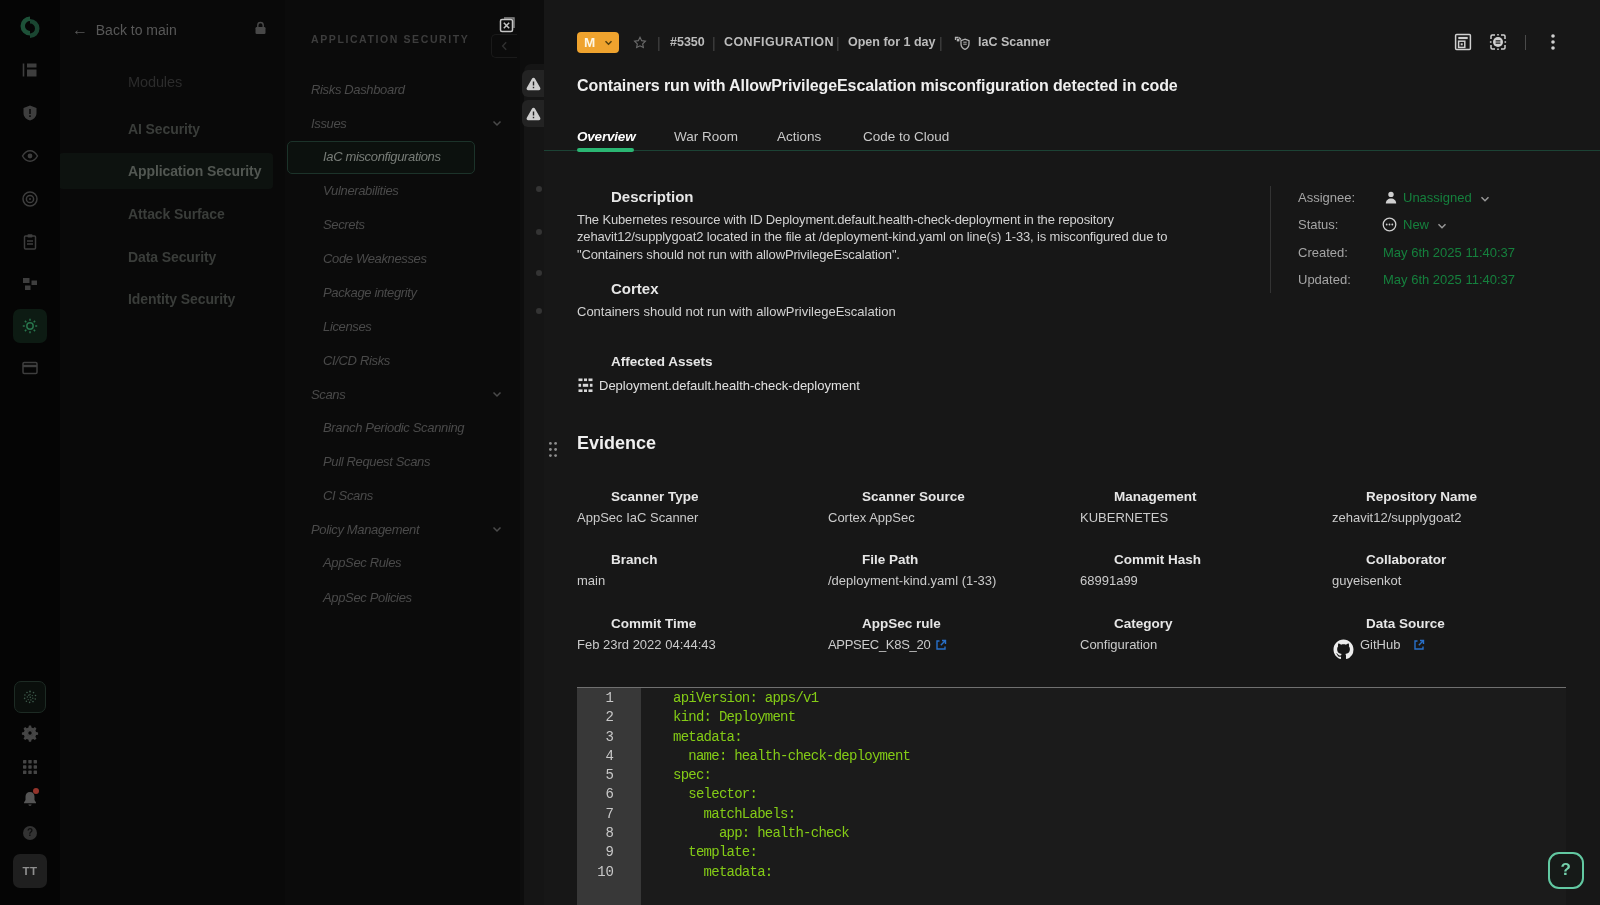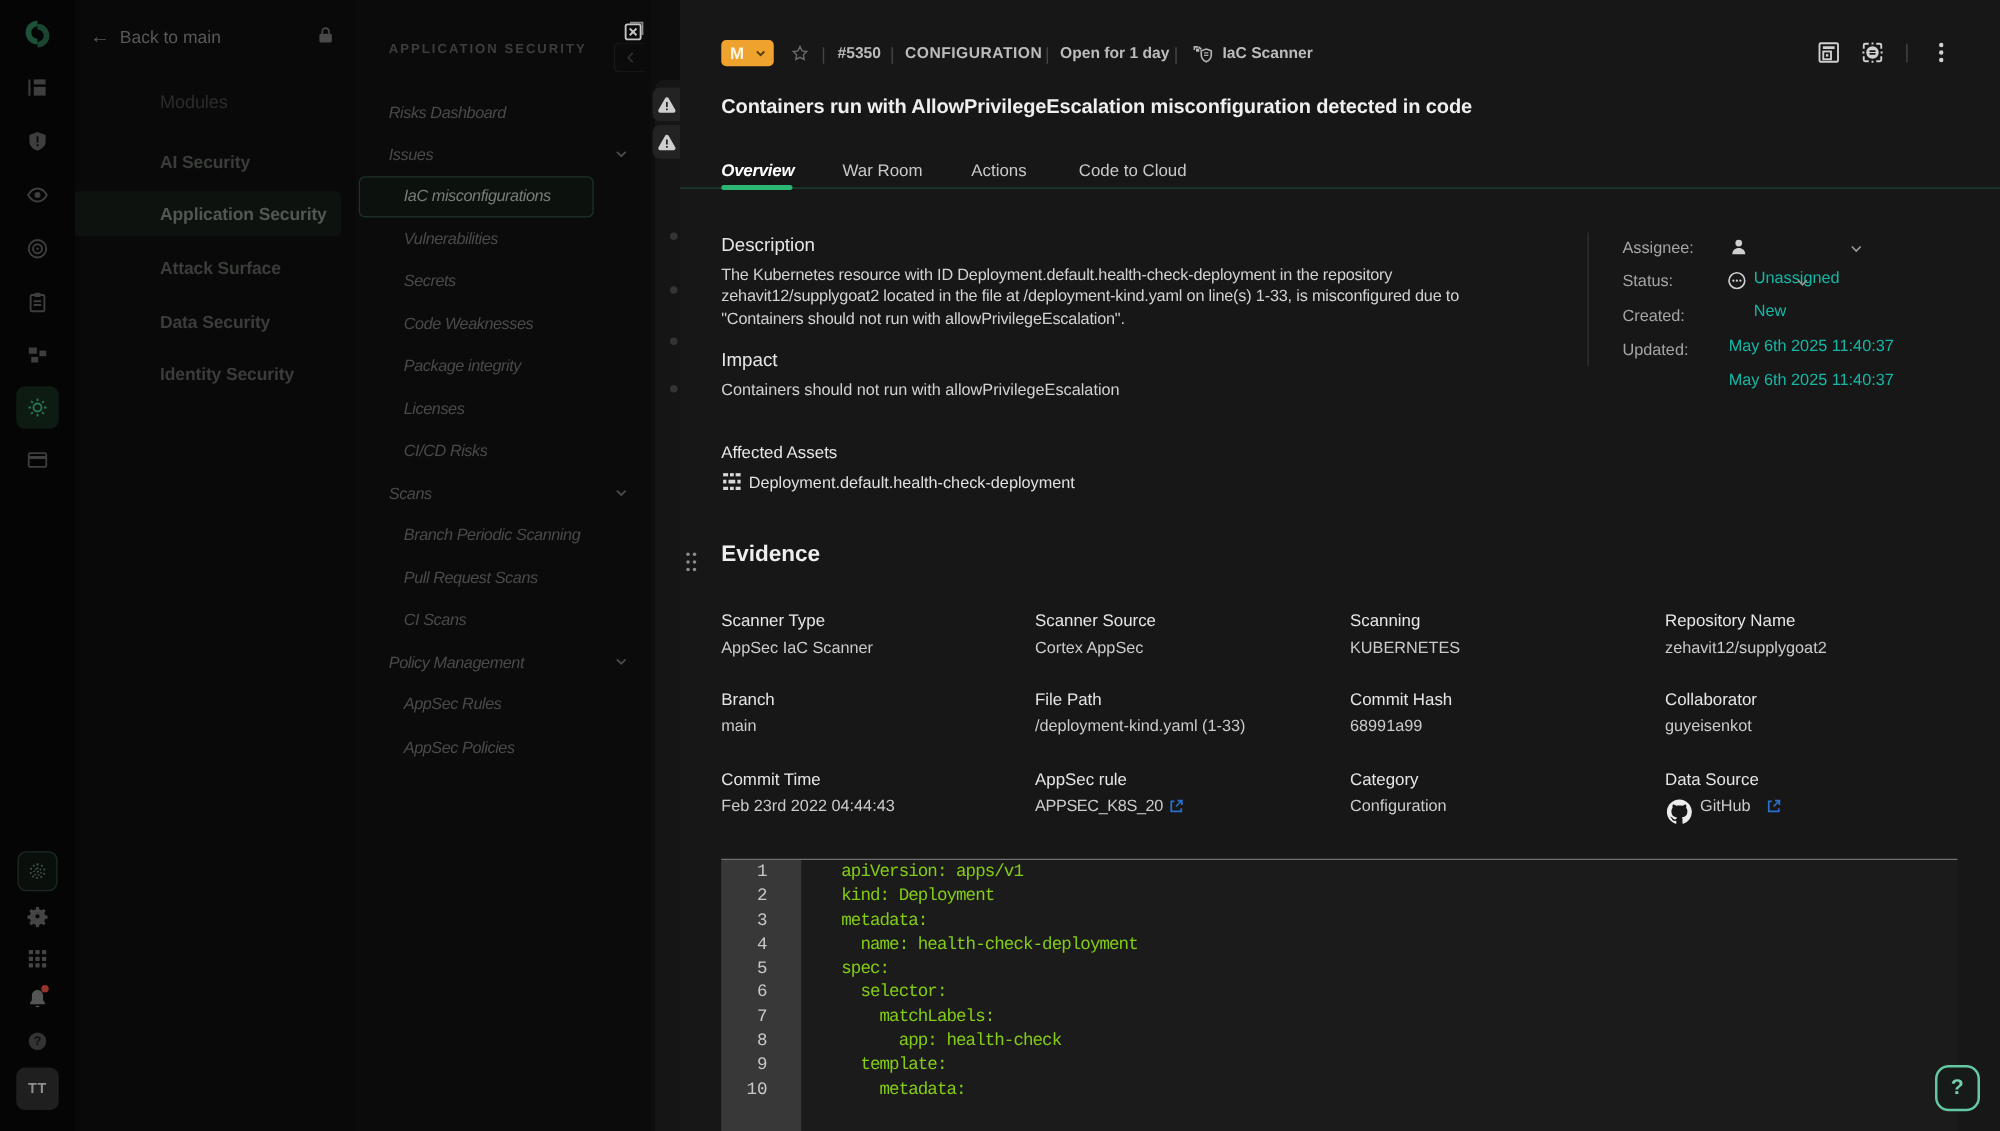--- a/index.html
+++ b/index.html
@@ -20,24 +20,24 @@
   #fly { left:285px; top:0; width:235px; height:905px; background:#0b0b0b; }
   .flyitem { position:absolute; font-size:13px; font-style:italic; color:#4a4a4a; font-weight:400; letter-spacing:-.35px;}
 
   
   #strip { left:520px; top:0; width:24px; height:905px; background:#0d0d0d; }
 
   
   #main { left:544px; top:0; width:1056px; height:905px; background:#171717; }
   .sep { color:#454545; font-size:14px; font-weight:400; }
   .h-meta { color:#bcbcbc; font-size:12.5px; font-weight:700; }
-  .lbl { font-size:13.5px; font-weight:400; color:#e6e6e6; }
+  .lbl { font-size:13.5px; font-weight:700; color:#e6e6e6;margin-left:34px; }
   .val { font-size:13px; color:#cbcbcb; }
   .mlabel { font-size:13px; color:#a5a5a5; }
-  .mval { font-size:13px; color:#14b8a6;margin-top:24px; }
+  .mval { font-size:13px; color:#15803d; }
 </style>
 </head>
 <body>
 <div id="stage">
   <div class="abs" id="sb2">
     <div class="abs" style="left:12px;top:21px;color:#585858;font-size:14px;">
       <span style="font-size:16px;">←</span>&nbsp; Back to main
     </div>
     <svg class="abs" style="left:194px;top:21px" width="13" height="14" viewBox="0 0 13 14" fill="#484848">
       <rect x="1.5" y="6" width="10" height="7" rx="1.2"></rect>
@@ -262,21 +262,21 @@
     <div class="abs" style="left:130px;top:129px;font-size:13.5px;color:#c9c9c9;">War Room</div>
     <div class="abs" style="left:233px;top:129px;font-size:13.5px;color:#c9c9c9;">Actions</div>
     <div class="abs" style="left:319px;top:129px;font-size:13.5px;color:#c9c9c9;">Code to Cloud</div>
     <div class="abs" style="left:0;top:150px;width:1056px;height:1px;background:#1c4335;"></div>
     <div class="abs" style="left:33px;top:148px;width:57px;height:4px;background:#2bb673;border-radius:2px;"></div>
 
     <div class="abs lbl" style="left:33px;top:188px;font-size:15px;">Description</div>
     <div class="abs val" style="left:33px;top:211px;line-height:17.3px;color:#d2d2d2;letter-spacing:-0.15px;white-space:pre;">The Kubernetes resource with ID Deployment.default.health-check-deployment in the repository
 zehavit12/supplygoat2 located in the file at /deployment-kind.yaml on line(s) 1-33, is misconfigured due to
 "Containers should not run with allowPrivilegeEscalation".</div>
-    <div class="abs lbl" style="left:33px;top:280px;font-size:15px;">Impact</div>
+    <div class="abs lbl" style="left:33px;top:280px;font-size:15px;">Cortex</div>
     <div class="abs val" style="left:33px;top:304px;color:#d2d2d2;">Containers should not run with allowPrivilegeEscalation</div>
     <div class="abs lbl" style="left:33px;top:354px;">Affected Assets</div>
     <svg class="abs" style="left:34px;top:378px" width="15" height="15" viewBox="0 0 15 15" fill="#d8d8d8">
       <rect x="0.5" y="0.5" width="4" height="2.6"></rect>
         <rect x="6" y="0.5" width="3" height="2.6"></rect>
         <rect x="10.5" y="0.5" width="4" height="2.6"></rect>
       <rect x="0.5" y="5.8" width="2.6" height="3"></rect>
         <rect x="4.8" y="5.8" width="5.4" height="3"></rect>
         <rect x="11.9" y="5.8" width="2.6" height="3"></rect>
       <rect x="0.5" y="11.4" width="4" height="2.6"></rect>
@@ -320,21 +320,21 @@
     <svg class="abs" style="left:893px;top:223px" width="10" height="7" viewBox="0 0 10 7" fill="none" stroke="#9a9a9a" stroke-width="1.4">
         <path d="M1.5 1.2 L5 4.8 L8.5 1.2"></path>
       </svg>
     <div class="abs mval" style="left:839px;top:245px;">May 6th 2025 11:40:37</div>
     <div class="abs mval" style="left:839px;top:272px;">May 6th 2025 11:40:37</div>
 
     <div class="abs lbl" style="left:33px;top:489px;">Scanner Type</div>
     <div class="abs val" style="left:33px;top:510px;">AppSec IaC Scanner</div>
     <div class="abs lbl" style="left:284px;top:489px;">Scanner Source</div>
     <div class="abs val" style="left:284px;top:510px;">Cortex AppSec</div>
-    <div class="abs lbl" style="left:536px;top:489px;">Scanning</div>
+    <div class="abs lbl" style="left:536px;top:489px;">Management</div>
     <div class="abs val" style="left:536px;top:510px;">KUBERNETES</div>
     <div class="abs lbl" style="left:788px;top:489px;">Repository Name</div>
     <div class="abs val" style="left:788px;top:510px;">zehavit12/supplygoat2</div>
     <div class="abs lbl" style="left:33px;top:552px;">Branch</div>
     <div class="abs val" style="left:33px;top:573px;">main</div>
     <div class="abs lbl" style="left:284px;top:552px;">File Path</div>
     <div class="abs val" style="left:284px;top:573px;">/deployment-kind.yaml (1-33)</div>
     <div class="abs lbl" style="left:536px;top:552px;">Commit Hash</div>
     <div class="abs val" style="left:536px;top:573px;">68991a99</div>
     <div class="abs lbl" style="left:788px;top:552px;">Collaborator</div>

